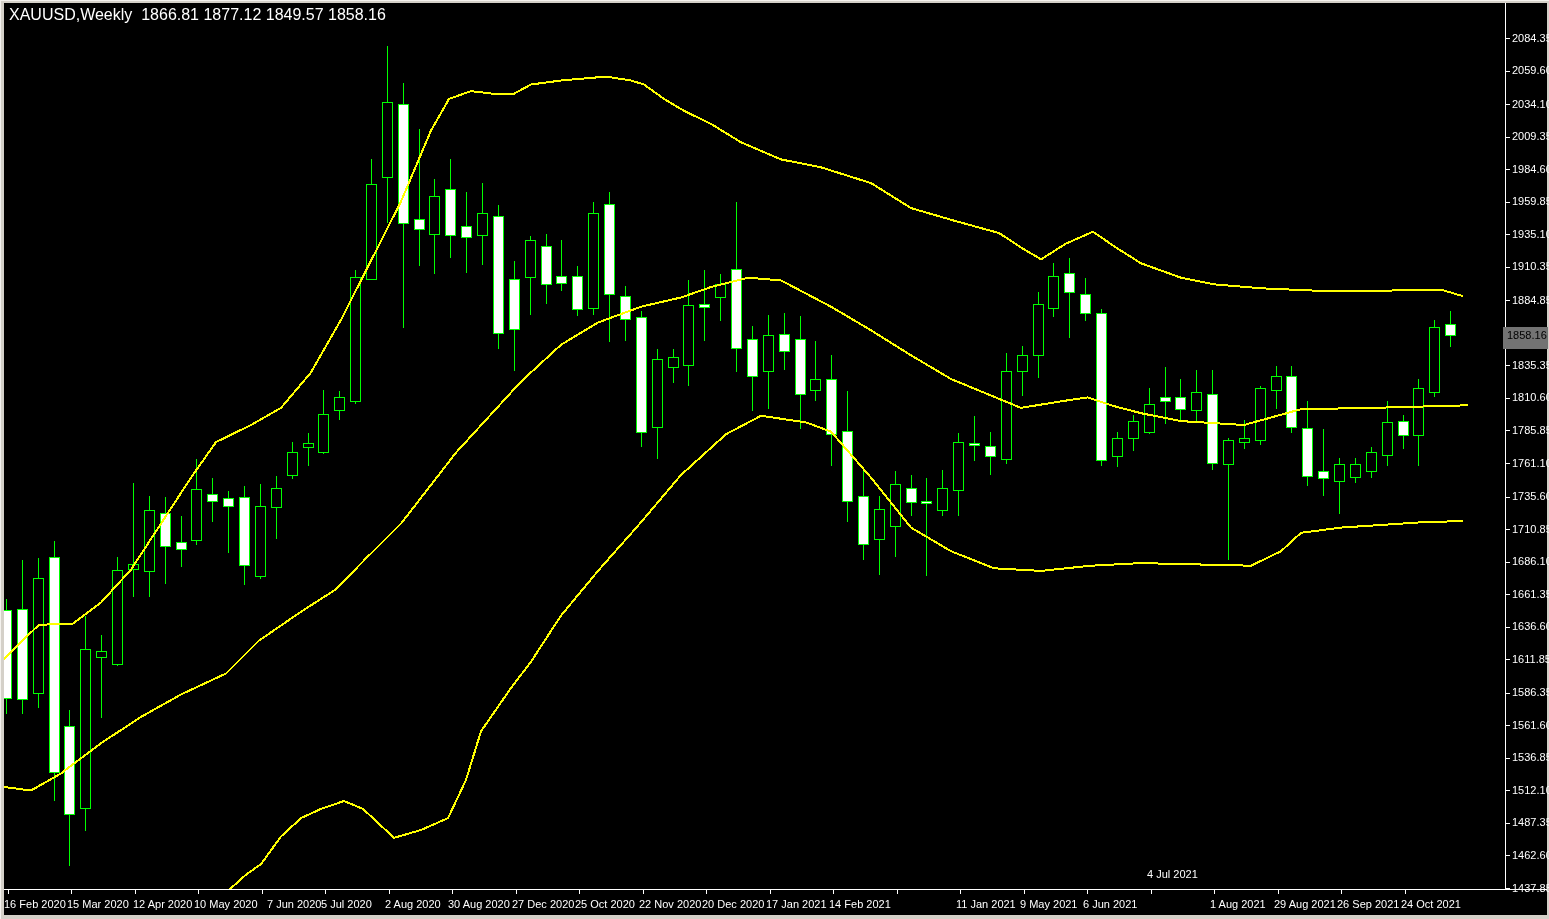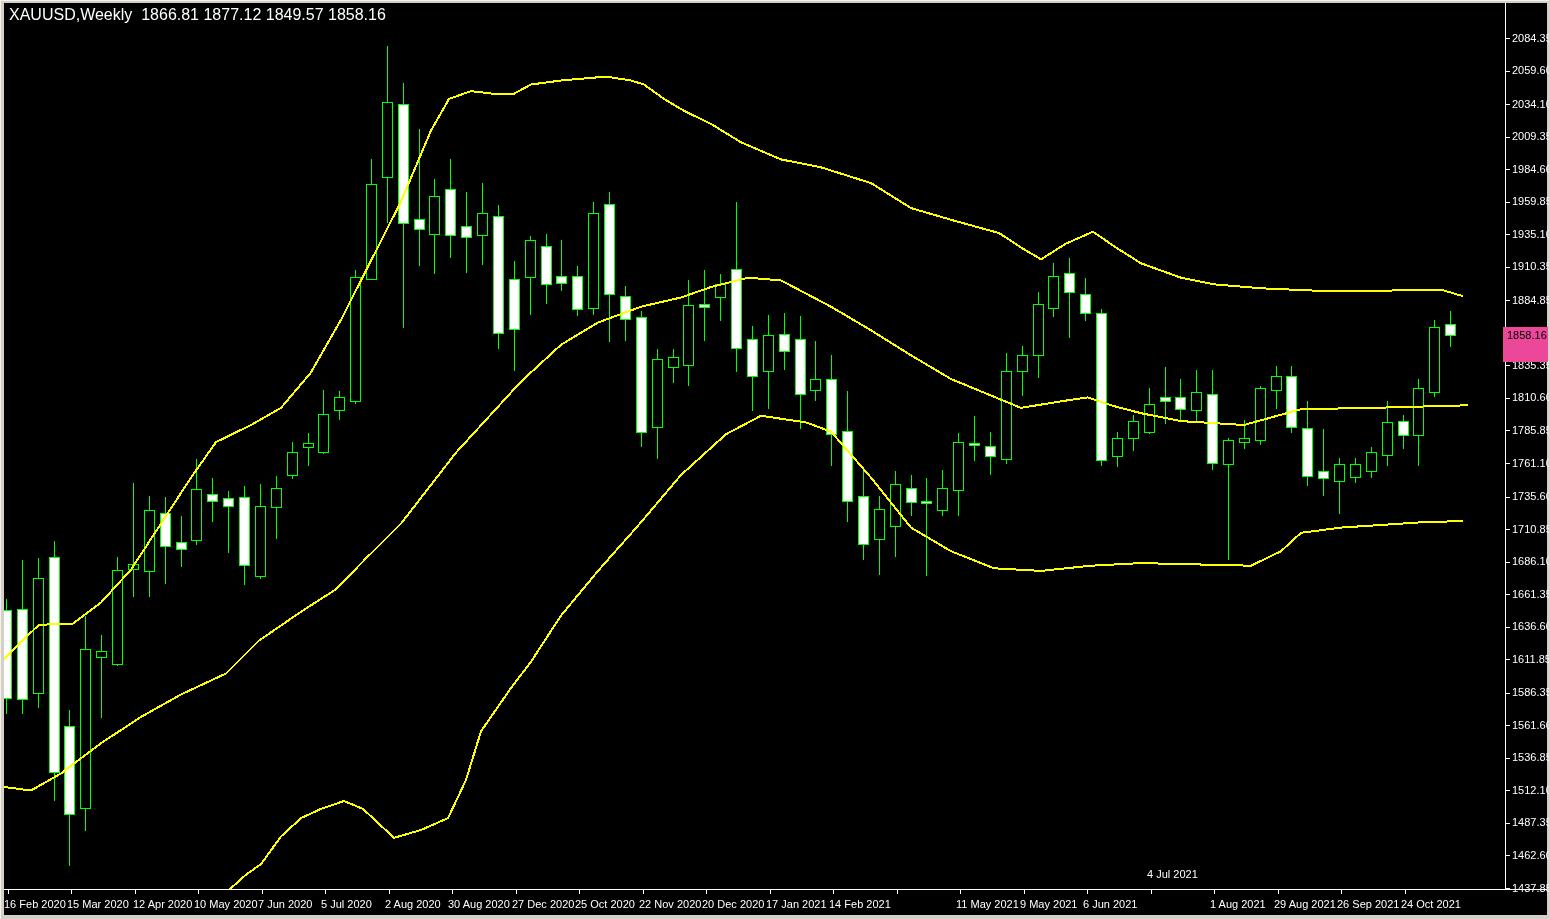--- a/index.html
+++ b/index.html
@@ -4,21 +4,21 @@
 <style>
   html,body{margin:0;padding:0;}
   .window{position:relative;width:1549px;height:919px;background:#d4d0c8;
           font-family:"Liberation Sans",sans-serif;overflow:hidden;
           border-top:1px solid #f4f2ee;border-left:1px solid #f4f2ee;box-sizing:border-box;}
   .surface{position:absolute;left:3px;top:2px;width:1543px;height:912px;background:#000;}
   svg{position:absolute;left:0;top:0;}
   .title{position:absolute;left:8px;top:5px;color:#fff;font-size:16px;white-space:pre;z-index:5;}
   .ylab{position:absolute;color:#fff;font-size:11px;z-index:3;}
   .xlab{position:absolute;color:#fff;font-size:11px;white-space:nowrap;z-index:3;}
-  .pricebox{position:absolute;left:1502px;width:45px;height:35px;background:#ec4899;color:#000;
+  .pricebox{position:absolute;left:1502px;width:45px;height:22px;background:#737373;color:#000;
             font-size:11px;line-height:17px;padding-left:4px;box-sizing:border-box;z-index:6;}
 </style>
 </head>
 <body>
 
 <div class="window">
   <div class="surface"></div>
   <svg id="chart" width="1549" height="919">
       <rect x="3" y="2" width="1543" height="912" fill="#000000"></rect>
       <defs>
@@ -294,32 +294,32 @@
       <div class="ylab" style="left: 1511px; top: 782.878px;">1512.10</div>
       <div class="ylab" style="left: 1511px; top: 815.419px;">1487.35</div>
       <div class="ylab" style="left: 1511px; top: 847.959px;">1462.60</div>
       <div class="ylab" style="left: 1511px; top: 880.5px;">1437.85</div>
     </div>
   <div id="xaxis">
       <div class="xlab" style="left: 3px; top: 897px;">16 Feb 2020</div>
       <div class="xlab" style="left: 66px; top: 897px;">15 Mar 2020</div>
       <div class="xlab" style="left: 132px; top: 897px;">12 Apr 2020</div>
       <div class="xlab" style="left: 193px; top: 897px; text-align: center;">10 May 2020</div>
-      <div class="xlab" style="left: 257px; top: 897px;">7 Jun 2020</div>
+      <div class="xlab" style="left: 266px; top: 897px;">7 Jun 2020</div>
       <div class="xlab" style="left: 320px; top: 897px;">5 Jul 2020</div>
       <div class="xlab" style="left: 384px; top: 897px;">2 Aug 2020</div>
       <div class="xlab" style="left: 447px; top: 897px;">30 Aug 2020</div>
       <div class="xlab" style="left: 511px; top: 897px;">27 Dec 2020</div>
       <div class="xlab" style="left: 574px; top: 897px;">25 Oct 2020</div>
       <div class="xlab" style="left: 638px; top: 897px;">22 Nov 2020</div>
       <div class="xlab" style="left: 701px; top: 897px;">20 Dec 2020</div>
       <div class="xlab" style="left: 765px; top: 897px;">17 Jan 2021</div>
       <div class="xlab" style="left: 828px; top: 897px;">14 Feb 2021</div>
       <div class="xlab" style="left: 892px; top: 932px;">14 Mar 2021</div>
-      <div class="xlab" style="left: 955px; top: 897px;">11 May 2021</div>
+      <div class="xlab" style="left: 955px; top: 897px;">11 Jan 2021</div>
       <div class="xlab" style="left: 1019px; top: 897px;">9 May 2021</div>
       <div class="xlab" style="left: 1082px; top: 897px;">6 Jun 2021</div>
       <div class="xlab" style="left: 1146px; top: 867px;">4 Jul 2021</div>
       <div class="xlab" style="left: 1209px; top: 897px;">1 Aug 2021</div>
       <div class="xlab" style="left: 1273px; top: 897px;">29 Aug 2021</div>
       <div class="xlab" style="left: 1336px; top: 897px;">26 Sep 2021</div>
       <div class="xlab" style="left: 1400px; top: 897px;">24 Oct 2021</div>
     </div>
   <div class="pricebox" id="pricebox" style="top: 325.888px;">1858.16</div>
 </div>

